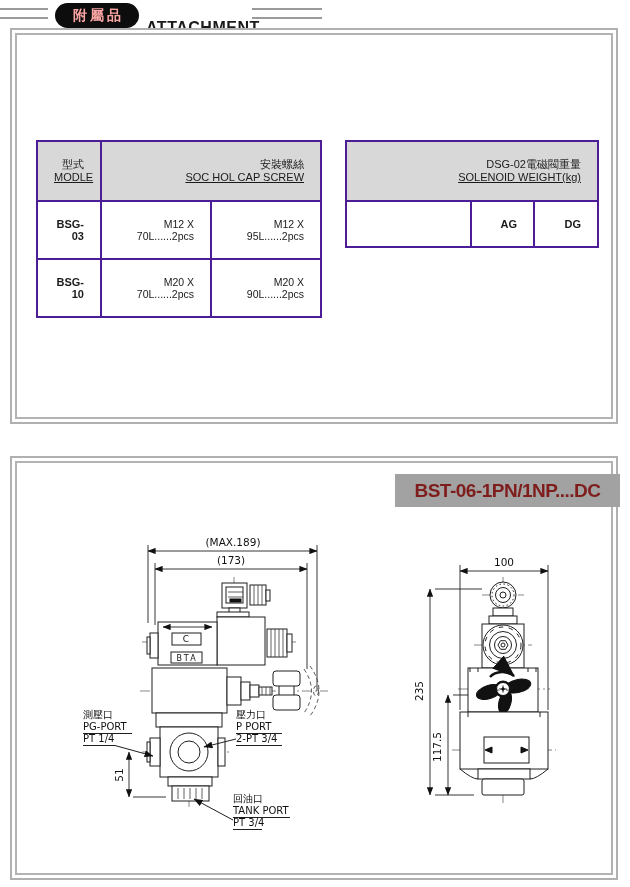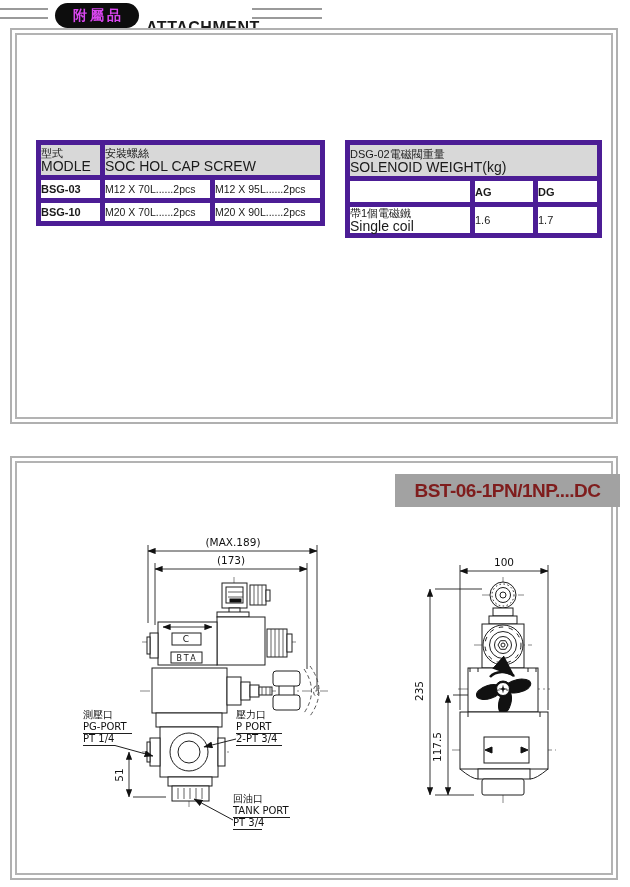--- a/index.html
+++ b/index.html
@@ -6,40 +6,40 @@
   body{
     width:630px;height:887px;position:relative;background:#ffffff;
     font-family:"Liberation Sans",sans-serif;color:#1a1a1a;overflow:hidden;
   }
   
   .hdr-line{position:absolute;height:7px;border-top:2px solid #9a9a9a;border-bottom:2px solid #9a9a9a;}
   .hdr-line.left{left:0;top:8px;width:48px;}
   .hdr-line.right{left:252px;top:8px;width:70px;}
   .hdr-badge{
     position:absolute;left:55px;top:3px;width:84px;height:25px;background:#0d0d0d;
-    border-radius:13px;color:#d946ef;font-weight:bold;font-size:14px;letter-spacing:3px;
+    border-radius:13px;color:#fca5a5;font-weight:bold;font-size:14px;letter-spacing:3px;
     display:flex;align-items:center;justify-content:center;text-indent:3px;
   }
   .hdr-title{position:absolute;left:146px;top:19px;font-size:16px;font-weight:800;letter-spacing:.5px;}
   
   .panel{
     position:absolute;background:#fff;border:2px solid #b3b3b3;
     box-shadow:0 0 0 3px #ffffff,0 0 0 5px #b0b0b0;
   }
   #panel-top{left:15px;top:33px;width:594px;height:382px;}
   #panel-bottom{left:15px;top:461px;width:594px;height:410px;}
   
   table{border-collapse:collapse;table-layout:fixed;position:absolute;background:#fff;}
-  td,th{border:5px solid #4c1d95;padding:0;text-align:left;vertical-align:middle;font-weight:normal;}
+  td,th{border:2px solid #4c1d95;padding:16px;text-align:right;vertical-align:middle;font-weight:normal;}
   .tbl{border:2px solid #1a1a1a;}
   #screw-table{left:19px;top:105px;width:284px;}
   #weight-table{left:328px;top:105px;width:252px;}
   .th-bg{background:#d8d8d8;}
   .zh{font-size:11px;line-height:13px;}
-  .en{font-size:14px;line-height:13px;}
+  .en{font-size:11px;line-height:13px;text-decoration:underline;}
   .model-cell{font-weight:bold;font-size:11px;}
   .spec-cell{font-size:10.5px;margin-left:8px;}
   .num-cell{font-size:11px;}
   .colhead{font-weight:bold;font-size:11px;}
   
   #model-bar{
     position:absolute;left:378px;top:11px;width:225px;height:33px;background:#a2a2a2;
     color:#7f1d1d;font-weight:bold;font-size:19px;display:flex;align-items:center;justify-content:center;
     letter-spacing:-0.5px;
   }
@@ -107,28 +107,20 @@
       <th class="th-bg" colspan="3">
         <div class="zh">DSG-02電磁閥重量</div>
         <div class="en">SOLENOID WEIGHT(kg)</div>
       </th>
     </tr>
     <tr style="height:26px">
       <td></td>
       <td class="colhead">AG</td>
       <td class="colhead">DG</td>
     </tr>
-    <tr style="height:25px">
-      <td>
-        <div class="zh">帶1個電磁鐵</div>
-        <div class="en">Single coil</div>
-      </td>
-      <td class="num-cell">1.6</td>
-      <td class="num-cell">1.7</td>
-    </tr>
   </tbody>
     </table>
 </div>
 
 <div class="panel" id="panel-bottom">
   <div id="model-bar">BST-06-1PN/1NP....DC</div>
 
   <svg id="drawing-svg" width="594" height="364" viewBox="5 0 594 364">
     <defs>
       <marker id="ah" markerWidth="9" markerHeight="7" refX="8.5" refY="3.5" orient="auto-start-reverse">

